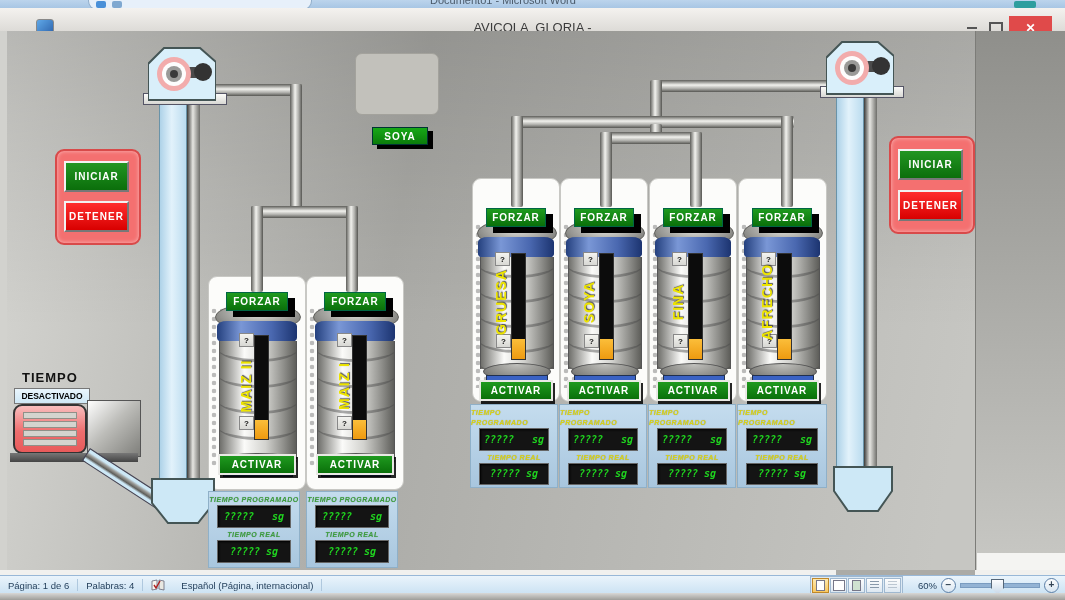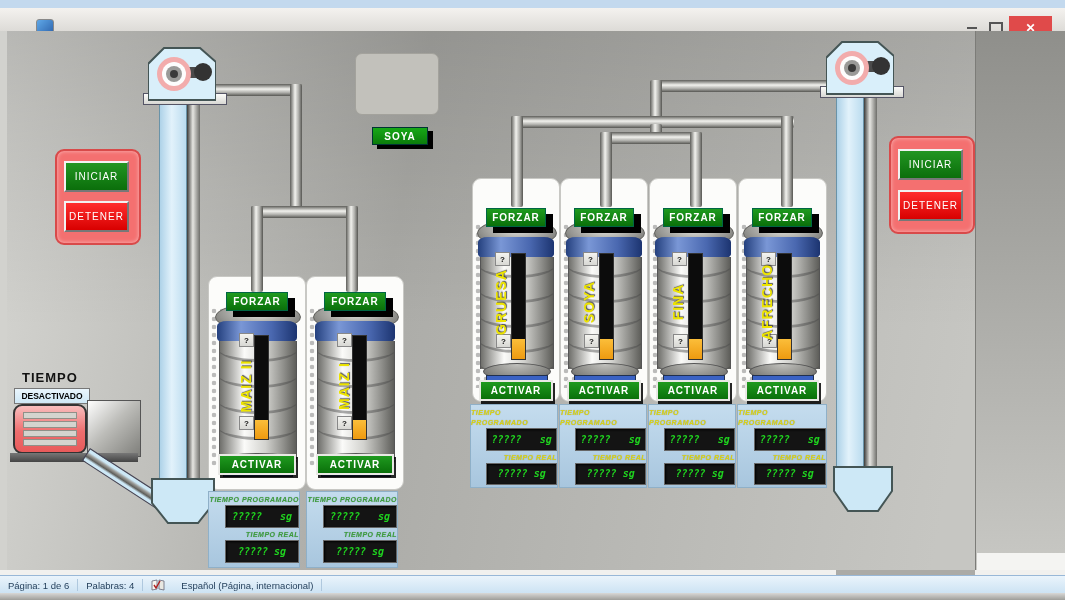--- a/index.html
+++ b/index.html
@@ -23,21 +23,21 @@
   #canvas{left:7px;top:31px;width:968px;height:539px;
     background:linear-gradient(to bottom,rgba(0,0,0,.14),rgba(0,0,0,0) 55%),
                linear-gradient(100deg,#D6D6D2,#ACACA8 40%,#C6C6C2 96%);}
   #right-margin{left:975px;top:31px;width:90px;height:539px;background:linear-gradient(to bottom,#8F8F8B,#C8C8C4);border-left:1px solid #7C7C78;}
   #left-edge{left:0;top:31px;width:7px;height:539px;background:#D2D2CE;}
   
   #logo{left:30px;top:37px;width:95px;height:72px;background:#FDFDFB;border:1px solid #CCC;}
   #guest{left:18px;top:111px;width:103px;height:28px;background:linear-gradient(to bottom,#4A4A48,#232321);display:flex;align-items:center;justify-content:center;color:#00E5FF;font-weight:bold;font-size:13px;border:1px solid #111;}
   
   .red-panel{width:82px;background:#F47070;border:2px solid #D84A4A;border-radius:9px;box-shadow:inset 0 0 4px rgba(255,255,255,.5);}
-  .btn-start,.btn-stop{position:absolute;left:7px;width:65px;height:31px;color:#fff;font-weight:normal;font-size:10px;letter-spacing:1px;border:2px solid;border-color:#F2F2F2 #777 #777 #F2F2F2;display:flex;align-items:center;justify-content:center;cursor:default;}
+  .btn-start,.btn-stop{position:absolute;left:7px;width:65px;height:31px;color:#fff;font-weight:bold;font-size:10px;letter-spacing:1px;border:2px solid;border-color:#F2F2F2 #777 #777 #F2F2F2;display:flex;align-items:center;justify-content:center;cursor:default;}
   .btn-start{background:linear-gradient(to bottom,#229622,#0B6E0B);}
   .btn-stop{background:linear-gradient(to bottom,#FF2E2E,#D80000);}
   
   #reset-btn{left:372px;top:127px;width:56px;height:18px;background:linear-gradient(to bottom,#17A817,#0B7C0B);color:#fff;font-weight:bold;font-size:10px;letter-spacing:1px;display:flex;align-items:center;justify-content:center;border:1px solid #033;box-shadow:5px 4px 0 #000;}
   #gray-panel{left:355px;top:53px;width:82px;height:60px;background:#C2C1BB;border:1px solid #A3A29C;border-radius:7px;}
   
   #molino-title{left:22px;top:370px;font-size:13px;font-weight:bold;color:#111;letter-spacing:1px;}
   #molino-status{left:14px;top:388px;width:74px;height:14px;background:linear-gradient(to bottom,#EAF6FD,#CFE8F6);border:1px solid #777;color:#000;font-size:8.5px;font-weight:bold;display:flex;align-items:center;justify-content:center;}
   #mill{left:13px;top:404px;width:74px;height:50px;background:linear-gradient(to bottom,#F8BEBE,#EE6E6E 55%,#E85A5A);border:2px solid #333;border-radius:9px;padding:6px 8px;box-sizing:border-box;display:flex;flex-direction:column;justify-content:space-between;}
   #mill .bar{height:5px;background:#D4D4CE;border:1px solid #909088;}
@@ -62,21 +62,21 @@
   .ring{position:absolute;left:-3px;right:-3px;height:24px;border-bottom:3px solid rgba(70,70,70,.45);border-radius:0 0 50% 50%/0 0 14px 14px;}
   .silo-foot{position:absolute;background:radial-gradient(ellipse at 50% 0,#C2C2BE,#6A6A66);border:1px solid #555;border-radius:50%;}
   .silo-legs{position:absolute;background:#3A62C4;border:1px solid #203050;}
   .level-bar{position:absolute;background:#0C0C0C;border:1px solid #333;z-index:3;}
   .level-fill{position:absolute;left:0;right:0;bottom:0;background:linear-gradient(to bottom,#FBBE3A,#EE9A10);}
   .qbox{position:absolute;width:13px;height:12px;background:linear-gradient(to bottom,#F4F4F0,#D8D8D4);border:1px solid #888;font-size:8px;font-weight:bold;color:#111;display:flex;align-items:center;justify-content:center;z-index:4;}
   .silo-name{position:absolute;width:90px;text-align:center;transform:rotate(-90deg);font-weight:bold;font-size:14px;color:#EDE400;letter-spacing:1px;text-shadow:1px 1px 1px rgba(40,40,40,.75);z-index:4;}
   .btn-forzar{position:absolute;height:19px;background:linear-gradient(to bottom,#1F9A1F,#0A700A);color:#fff;font-weight:bold;font-size:10px;letter-spacing:1px;border:1px solid #064;box-shadow:7px 6px 0 #000;display:flex;align-items:center;justify-content:center;z-index:5;cursor:default;font-family:"Liberation Sans",sans-serif;}
   .btn-activar{position:absolute;height:21px;background:linear-gradient(to bottom,#1F9A1F,#0A700A);color:#fff;font-weight:bold;font-size:10px;letter-spacing:1px;border:2px solid #E9E9E5;box-shadow:2px 3px 0 rgba(0,0,0,.85);display:flex;align-items:center;justify-content:center;z-index:5;cursor:default;font-family:"Liberation Sans",sans-serif;}
   
-  .timer-panel{position:absolute;background:linear-gradient(to bottom,#C4DCEE,#A8C6DE);border:1px solid #8FB0C8;z-index:3;display:flex;flex-direction:column;align-items:flex-end;padding-top:3px;box-sizing:border-box;}
+  .timer-panel{position:absolute;background:linear-gradient(to bottom,#C4DCEE,#A8C6DE);border:1px solid #8FB0C8;z-index:3;display:flex;flex-direction:column;align-items:center;padding-top:3px;box-sizing:border-box;}
   .tlabel{font-size:7px;font-weight:bold;font-style:italic;letter-spacing:.5px;line-height:10px;}
   .tlabel.green{color:#3E9E3E;text-shadow:0 0 1px rgba(0,60,0,.3);}
   .tlabel.yellow{color:#D9D214;text-shadow:0 0 1px rgba(80,80,0,.4);}
   .display{width:80%;height:21px;background:#141414;border:1px solid #666;box-shadow:inset 1px 1px 2px #000;color:#1FD41F;font-family:"DejaVu Sans Mono",monospace;font-weight:bold;font-style:italic;font-size:10px;display:flex;align-items:center;justify-content:center;white-space:pre;margin-bottom:2px;}
   
   #doc-strip{left:0;top:570px;width:1065px;height:5px;background:#F1F1EF;}
   #doc-strip-gray{left:836px;top:570px;width:139px;height:5px;background:#ABABA7;}
   #statusbar{left:0;top:575px;width:1065px;height:18px;background:linear-gradient(to bottom,#EAF4FC,#CBE2F3);border-top:1px solid #98B8D8;display:flex;align-items:center;font-size:9.5px;color:#1F3B57;}
   .sb-item{padding:0 8px;height:100%;display:flex;align-items:center;}
   .sb-sep{width:1px;height:12px;background:#AFC8DE;}
@@ -89,23 +89,31 @@
   #zoom-track{width:78px;height:3px;background:#93B3D4;border:1px solid #7A9CC0;position:relative;}
   #zoom-tick{position:absolute;left:50%;top:-4px;width:1px;height:11px;background:#8FA9C4;}
   #zoom-thumb{position:absolute;left:30px;top:-5px;width:11px;height:14px;background:linear-gradient(to bottom,#FBFCFE,#C8D8E8);border:1px solid #567;clip-path:polygon(0 0,100% 0,100% 60%,50% 100%,0 60%);}
   #win-bottom{left:0;top:593px;width:1065px;height:7px;background:linear-gradient(to bottom,#D8D8D6,#9E9E9A);}
 </style>
 </head>
 <body>
 
 <div id="stage">
 
+  <div id="word-sliver" class="abs">
+    <div class="abs qat-hint" style="left:88px;width:222px;"></div>
+    <div class="abs mini-ico" style="left:96px;width:10px;background:#4A90D8;"></div>
+    <div class="abs mini-ico" style="left:112px;width:10px;background:#7FA8D0;"></div>
+    <div id="word-title-clip" class="abs"><span>Documento1 - Microsoft Word</span></div>
+    <div class="abs mini-ico" style="left:1014px;width:22px;background:#2E9E9E;"></div>
+  </div>
 
   <div id="titlebar" class="abs">
     <div id="app-icon" class="abs"></div>
+    <div id="win-title" class="abs">AVICOLA  GLORIA -</div>
     <div class="abs winbtn" style="left:960px;width:24px;">
         <span class="minbar"></span>
       </div>
     <div class="abs winbtn" style="left:984px;width:24px;">
         <span class="maxbox"></span>
       </div>
     <div class="abs winbtn" id="btn-close" style="left:1009px;width:43px;">✕</div>
   </div>
 
   <div id="canvas" class="abs"></div>
@@ -382,16 +390,42 @@
     <div class="sb-sep"></div>
     <div class="sb-item">
       <svg width="14" height="12" viewBox="0 0 14 12">
           <path d="M1 2 L6 1 L6 10 L1 11 Z" fill="#F6F6F2" stroke="#667" stroke-width="0.8"></path>
           <path d="M13 2 L8 1 L8 10 L13 11 Z" fill="#E8E8E2" stroke="#667" stroke-width="0.8"></path>
           <path d="M3 6 L5 9 L9 2" fill="none" stroke="#B02020" stroke-width="1.4"></path>
         </svg>
     </div>
     <div class="sb-item">Español (Página, internacional)</div>
     <div class="sb-sep"></div>
+    <div id="sb-right">
+      <div style="display:flex;gap:1px;border:1px solid #9FB8D0;background:#DCE9F4;padding:1px;">
+        <div class="view-ico sel">
+            <div class="vi-page"></div>
+          </div>
+        <div class="view-ico">
+            <div class="vi-page" style="width:10px;"></div>
+          </div>
+        <div class="view-ico">
+            <div class="vi-page" style="background:#CFE2D0;"></div>
+          </div>
+        <div class="view-ico">
+            <div class="vi-lines"></div>
+          </div>
+        <div class="view-ico">
+            <div class="vi-lines" style="opacity:.5;"></div>
+          </div>
+      </div>
+      <div style="width:30px;text-align:right;font-size:9.5px;">60%</div>
+      <div class="zoom-circle">−</div>
+      <div id="zoom-track">
+        <div id="zoom-tick"></div>
+        <div id="zoom-thumb"></div>
+      </div>
+      <div class="zoom-circle">+</div>
+    </div>
   </div>
   <div id="win-bottom" class="abs"></div>
 
 </div>
 
 </body></html>

